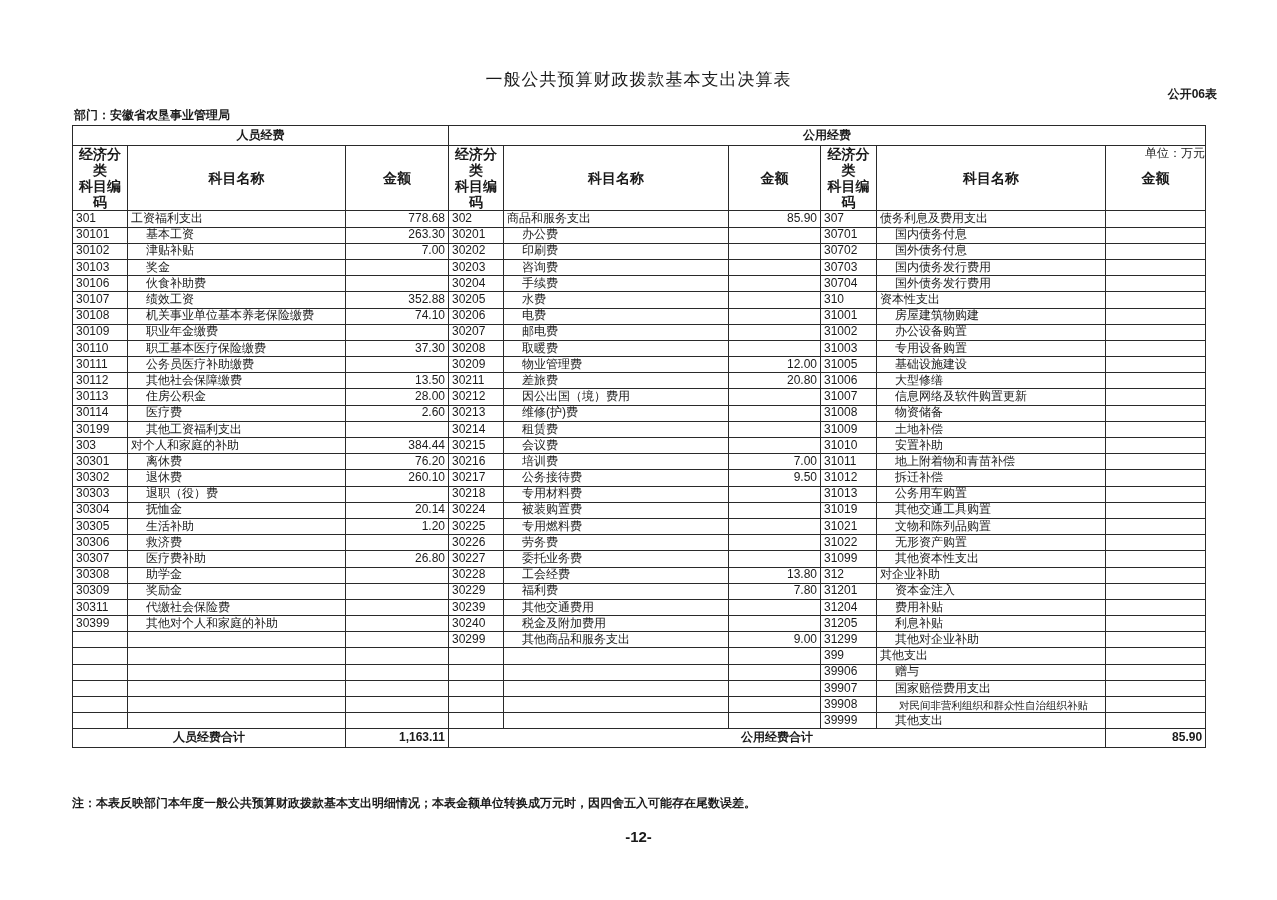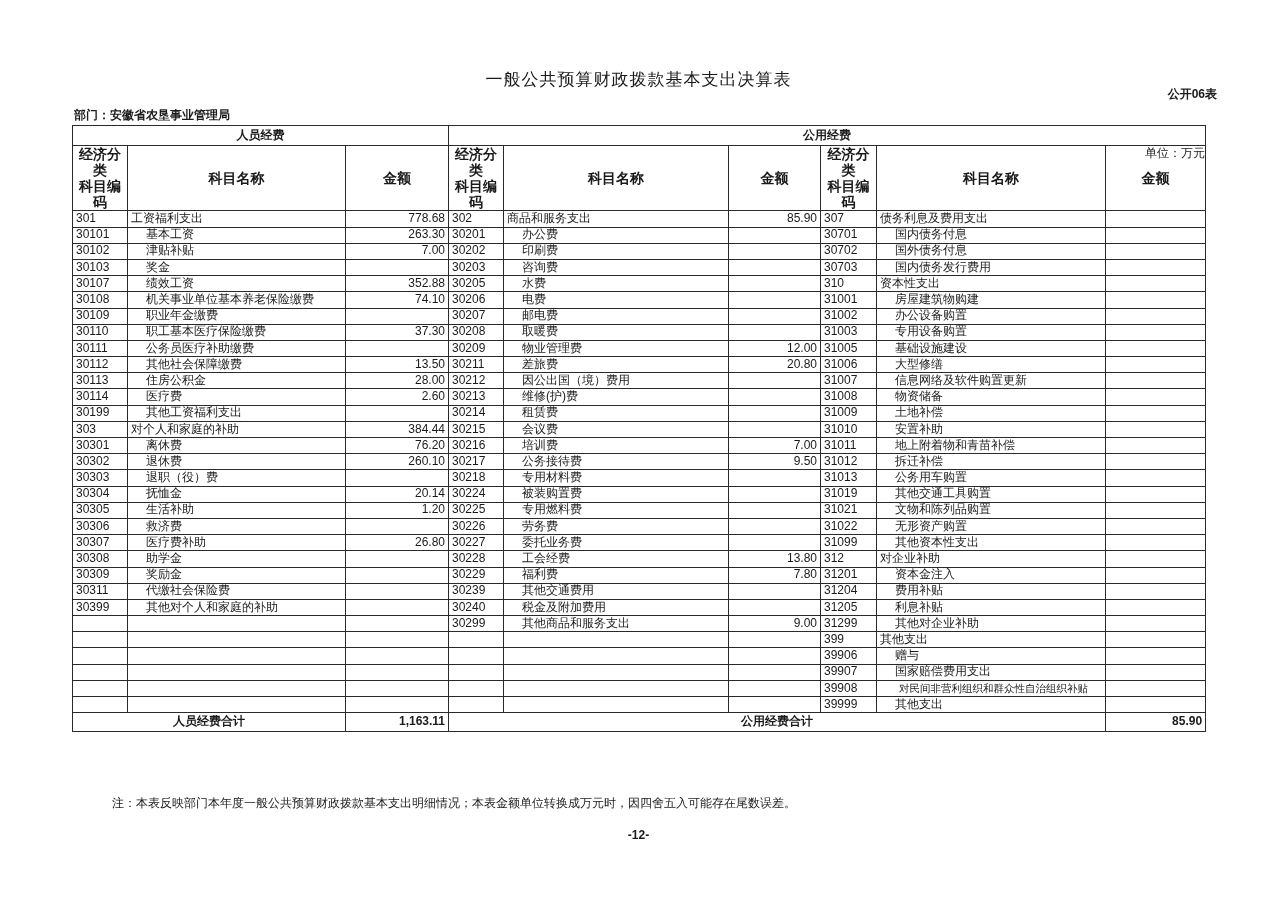--- a/index.html
+++ b/index.html
@@ -54,25 +54,25 @@
   td.name { text-align: left; padding-left: 6px; }
   td.name.sub { padding-left: 18px; }
   td.name.tight { font-size: 10.5px; padding-left: 22px; }
   td.amount { text-align: right; padding-right: 4px; }
   tr.total-row td { height: 19px; font-weight: bold; }
   tr.total-row td.total-label { text-align: center; margin-left: 18px; }
   tr.total-row td.amount { font-weight: 600; }
 
   .note {
     position: absolute; left: 72px; top: 795px; width: 1133px;
-    font-size: 12px; font-weight: normal; margin-left: 40px;
+    font-size: 12px; font-weight: bold;
   }
   .page-number {
     position: absolute; top: 828px; left: 0; width: 1277px;
-    text-align: center; font-size: 12px; font-weight: 600;
+    text-align: center; font-size: 15px; font-weight: 600;
   }
 </style>
 </head>
 <body>
 
 <div class="page">
   <div class="doc-title">一般公共预算财政拨款基本支出决算表</div>
   <div class="form-code">公开06表</div>
   <div class="unit-label">单位：万元</div>
   <div class="department-label">部门：安徽省农垦事业管理局</div>
@@ -148,20 +148,31 @@
           <td class="name sub">奖金</td>
           <td class="amount"></td>
           <td class="code">30203</td>
           <td class="name sub">咨询费</td>
           <td class="amount"></td>
           <td class="code">30703</td>
           <td class="name sub">国内债务发行费用</td>
           <td class="amount"></td>
         </tr>
         <tr class="data-row">
+          <td class="code">30106</td>
+          <td class="name sub">伙食补助费</td>
+          <td class="amount"></td>
+          <td class="code">30204</td>
+          <td class="name sub">手续费</td>
+          <td class="amount"></td>
+          <td class="code">30704</td>
+          <td class="name sub">国外债务发行费用</td>
+          <td class="amount"></td>
+        </tr>
+        <tr class="data-row">
           <td class="code">30107</td>
           <td class="name sub">绩效工资</td>
           <td class="amount">352.88</td>
           <td class="code">30205</td>
           <td class="name sub">水费</td>
           <td class="amount"></td>
           <td class="code">310</td>
           <td class="name">资本性支出</td>
           <td class="amount"></td>
         </tr>

